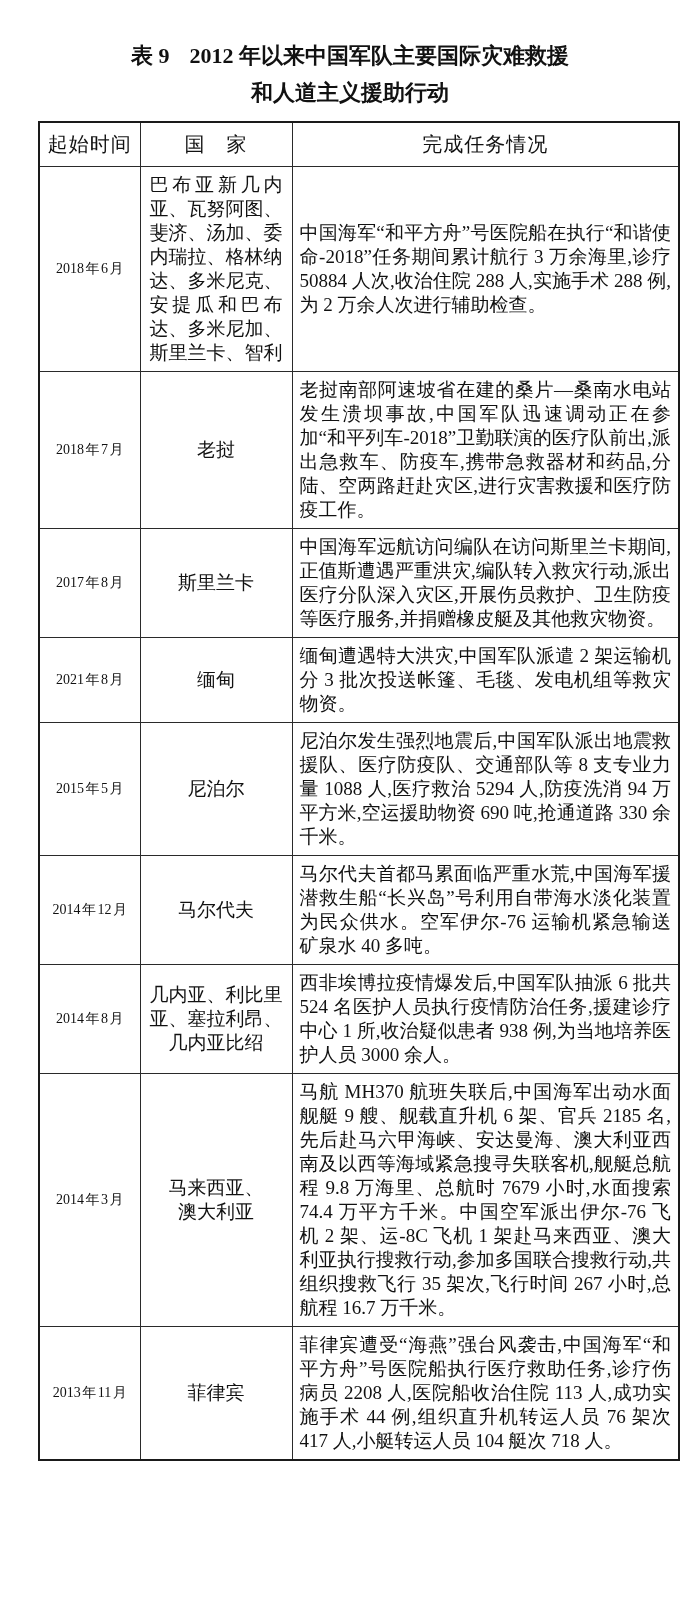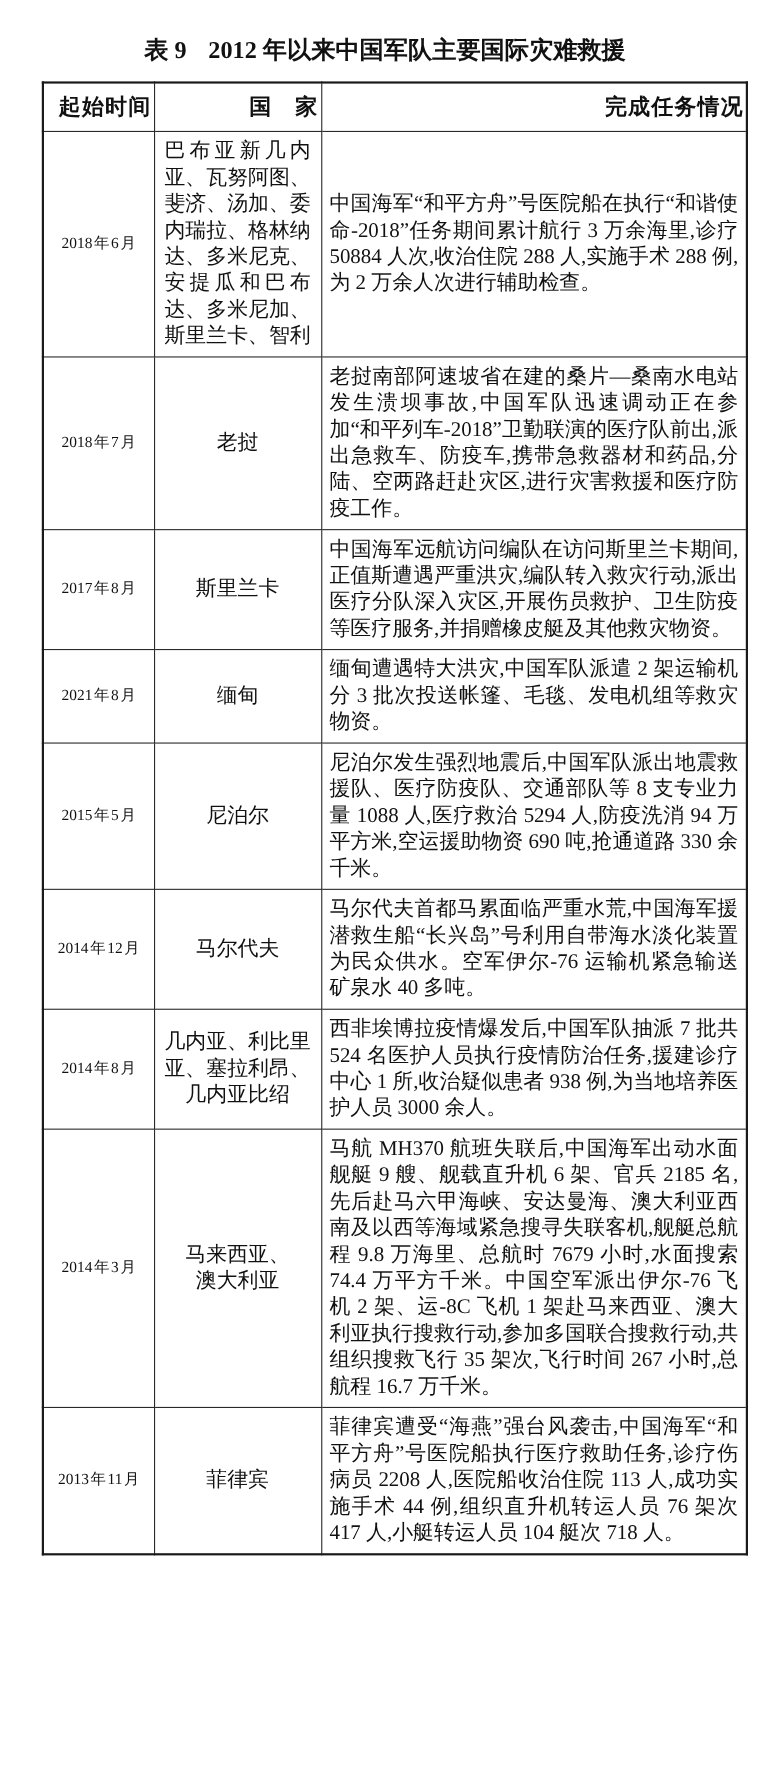--- a/index.html
+++ b/index.html
@@ -11,21 +11,21 @@
     width: 700px;
     height: 1609px;
     overflow: hidden;
     font-family: "Liberation Serif", "DejaVu Serif", serif;
     color: #111111;
     box-sizing: border-box;
   }
   *, *::before, *::after { box-sizing: border-box; }
 
   .caption {
-    padding-top: 30px;
+    padding-top: 40px;
     text-align: center;
     font-weight: bold;
     font-size: 22px;
     line-height: 31px;
   }
   .caption .label {
     margin-right: 0.9em;
   }
   .caption-line2 {
     margin-top: 6px;
@@ -42,22 +42,22 @@
   col.c-country { width: 152px; }
   col.c-details { width: 387px; }
 
   th, td {
     border: 1px solid #2a2a2a;
     vertical-align: middle;
     padding: 6px 8px;
   }
   th {
     font-size: 20px;
-    font-weight: bold;
-    text-align: right;
+    font-weight: normal;
+    text-align: center;
     padding: 8px 2px;
     letter-spacing: 1px;
   }
   td {
     font-size: 19px;
     line-height: 24px;
   }
   td.time {
     text-align: center;
     font-size: 14px;
@@ -76,20 +76,21 @@
     padding: 6px 7px;
   }
 </style>
 </head>
 <body>
 
 <div class="caption">
   <div class="caption-line1">
     <span class="label">表 9</span><span>2012 年以来中国军队主要国际灾难救援</span>
   </div>
+  <div class="caption-line2">和人道主义援助行动</div>
 </div>
 
 <table class="relief">
   <colgroup>
     <col class="c-time">
     <col class="c-country">
     <col class="c-details">
   </colgroup>
   <thead>
     <tr>
@@ -133,21 +134,21 @@
 
   <tr>
     <td class="time">2014 年 12 月</td>
     <td class="country">马尔代夫</td>
     <td class="details">马尔代夫首都马累面临严重水荒,中国海军援潜救生船“长兴岛”号利用自带海水淡化装置为民众供水。空军伊尔-76 运输机紧急输送矿泉水 40 多吨。</td>
   </tr>
 
   <tr>
     <td class="time">2014 年 8 月</td>
     <td class="country">几内亚、利比里亚、塞拉利昂、几内亚比绍</td>
-    <td class="details">西非埃博拉疫情爆发后,中国军队抽派 7 批共 524 名医护人员执行疫情防治任务,援建诊疗中心 1 所,收治疑似患者 938 例,为当地培养医护人员 3000 余人。</td>
+    <td class="details">西非埃博拉疫情爆发后,中国军队抽派 6 批共 524 名医护人员执行疫情防治任务,援建诊疗中心 1 所,收治疑似患者 938 例,为当地培养医护人员 3000 余人。</td>
   </tr>
 
   <tr>
     <td class="time">2014 年 3 月</td>
     <td class="country">马来西亚、
 澳大利亚</td>
     <td class="details">马航 MH370 航班失联后,中国海军出动水面舰艇 9 艘、舰载直升机 6 架、官兵 2185 名,先后赴马六甲海峡、安达曼海、澳大利亚西南及以西等海域紧急搜寻失联客机,舰艇总航程 9.8 万海里、总航时 7679 小时,水面搜索 74.4 万平方千米。中国空军派出伊尔-76 飞机 2 架、运-8C 飞机 1 架赴马来西亚、澳大利亚执行搜救行动,参加多国联合搜救行动,共组织搜救飞行 35 架次,飞行时间 267 小时,总航程 16.7 万千米。</td>
   </tr>
 
   <tr>

